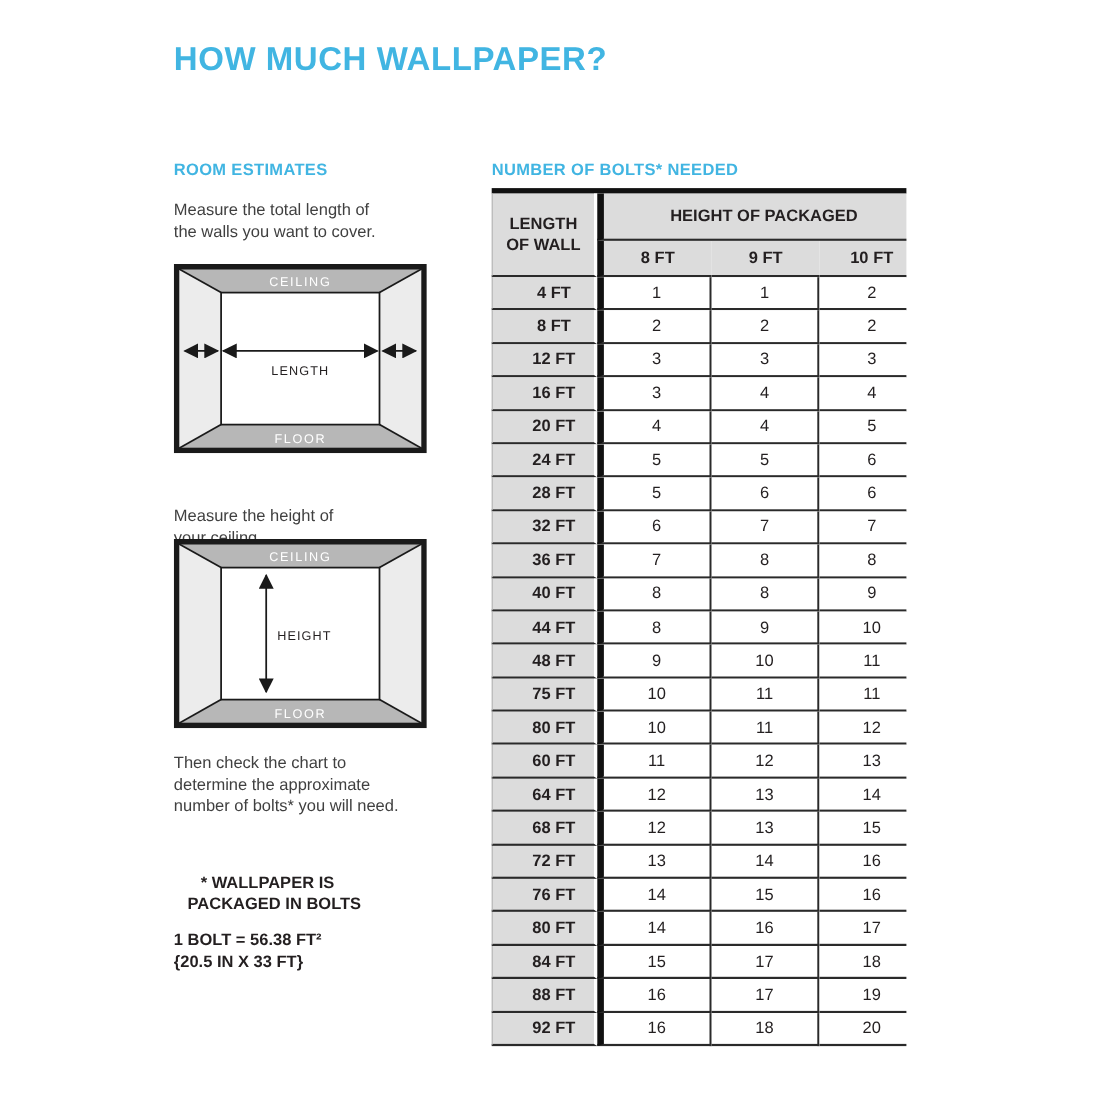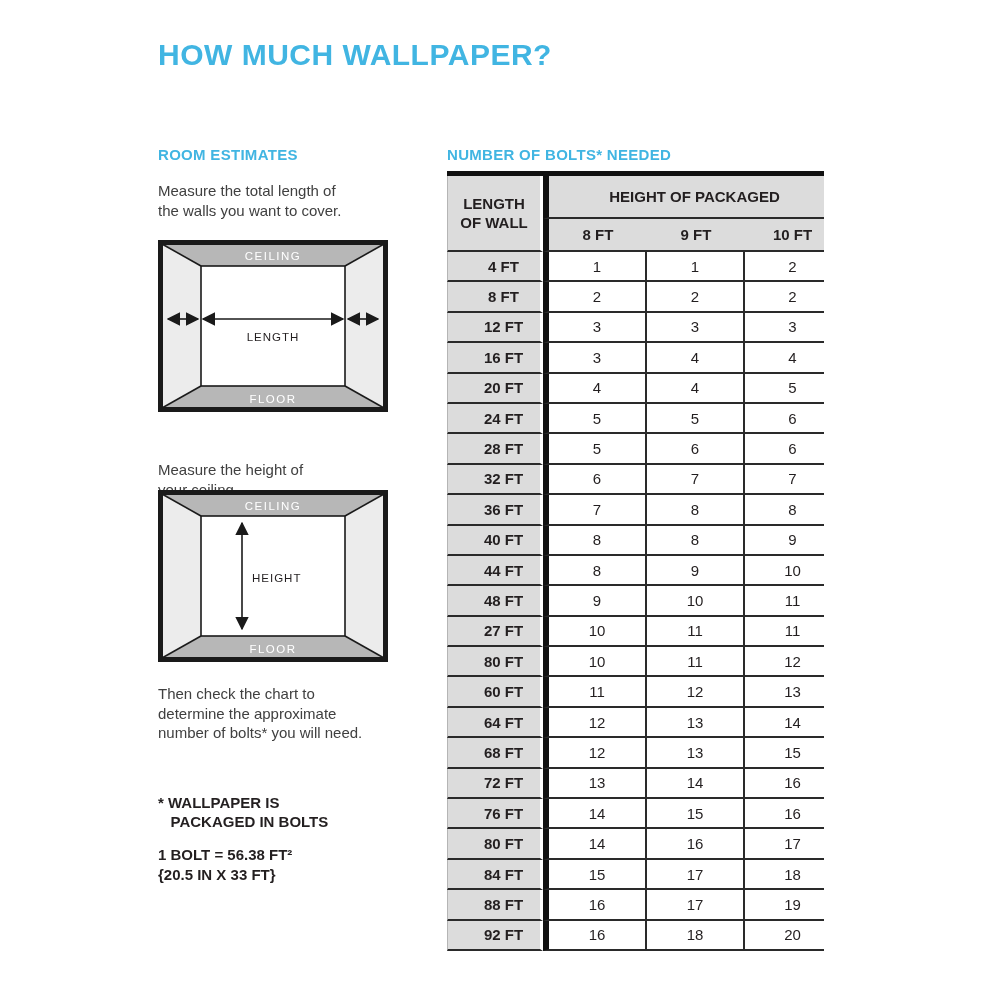--- a/index.html
+++ b/index.html
@@ -12,21 +12,21 @@
     left:158px;top:38px;margin:0;font-size:30px;font-weight:bold;
     color:#41b5e2;letter-spacing:0.5px;
   }
   .section-heading{
     margin:0;font-size:15px;font-weight:bold;color:#41b5e2;letter-spacing:0.3px;
   }
   .step-text{
     margin:0;font-size:15px;line-height:19.5px;color:#404040;white-space:pre-line;
   }
   .footnote{
-    margin:0;font-size:15px;line-height:19px;font-weight:bold;white-space:pre;
+    margin:0;font-size:15px;line-height:19px;font-weight:bold;white-space:pre;text-align:center;
   }
   .bolt-info{
     margin:0;font-size:15px;line-height:20px;font-weight:bold;white-space:pre-line;
   }
   
   .table-title-wrap{left:447px;top:146px;width:393px;text-align:left;}
   table.bolts{
     position:absolute;left:447px;top:171px;width:393px;
     border-collapse:separate;border-spacing:0;table-layout:fixed;
     border-top:5px solid #111;
@@ -222,21 +222,21 @@
           <td class="val-cell">9</td>
           <td class="val-cell last">10</td>
         </tr>
         <tr>
           <td class="wall-cell">48 FT</td>
           <td class="val-cell first">9</td>
           <td class="val-cell">10</td>
           <td class="val-cell last">11</td>
         </tr>
         <tr>
-          <td class="wall-cell">27 FT</td>
+          <td class="wall-cell">75 FT</td>
           <td class="val-cell first">10</td>
           <td class="val-cell">11</td>
           <td class="val-cell last">11</td>
         </tr>
         <tr>
           <td class="wall-cell">80 FT</td>
           <td class="val-cell first">10</td>
           <td class="val-cell">11</td>
           <td class="val-cell last">12</td>
         </tr>

